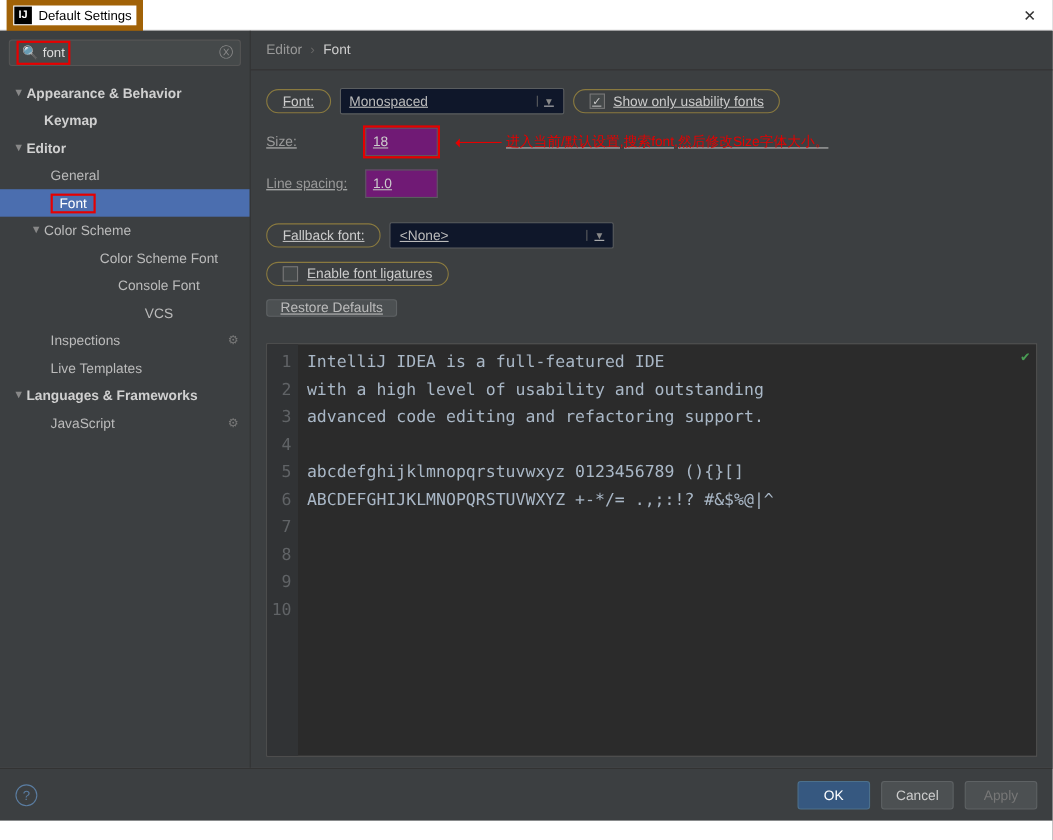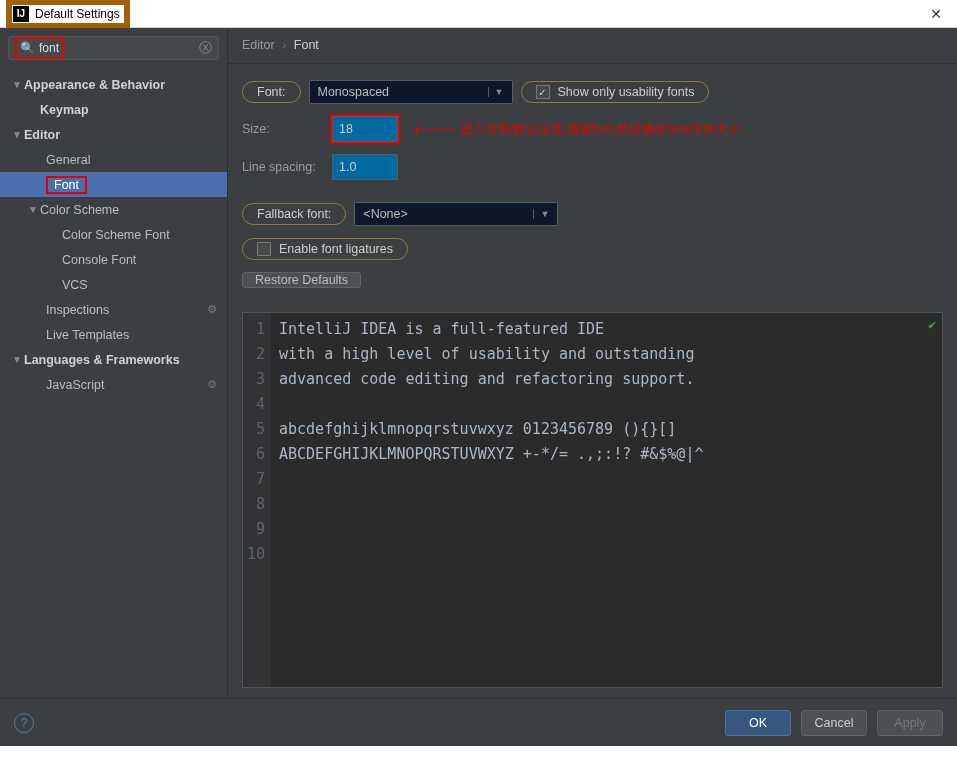--- a/index.html
+++ b/index.html
@@ -14,39 +14,39 @@
 .searchwrap { padding: 8px; }
 .searchbox { display: flex; align-items: center; background: #45494a; border: 1px solid #555; border-radius: 3px; height: 24px; padding: 0 6px; }
 .searchbox .mag { color: #aaa; margin-right: 4px; font-size: 12px; }
 .searchbox .term { flex: 1; color: #ddd; font-size: 12px; }
 .searchbox .clear { color: #888; font-size: 13px; cursor: pointer; }
 .redbox-search { border: 2px solid #e60000; display: inline-flex; align-items: center; padding: 0 3px; height: 22px; }
 .tree { flex: 1; overflow: auto; padding-top: 4px; }
 .tree-item { display: flex; align-items: center; height: 25px; padding-left: 12px; color: #bbb; cursor: pointer; font-size: 12.5px; }
 .tree-item.lvl1 { padding-left: 28px; }
 .tree-item.lvl2 { padding-left: 46px; }
-.tree-item.lvl3 { padding-left: 62px; }
+.tree-item.lvl3 { padding-left: 62px; justify-content: center; }
 .tree-item.bold { font-weight: 600; color: #d0d0d0; }
 .tree-item.selected { background: #4b6eaf; color: #fff; }
 .tree-item .arrow { width: 12px; display: inline-block; color: #888; font-size: 10px; }
 .tree-item .gear { margin-left: auto; margin-right: 10px; color: #777; font-size: 11px; }
 .tree-item.fontrow .label-wrap { border: 2px solid #e60000; padding: 0 6px; }
 .content { flex: 1; background: #3c3f41; display: flex; flex-direction: column; }
 .breadcrumb { height: 36px; padding: 10px 14px; color: #999; font-size: 12.5px; border-bottom: 1px solid #323232; }
 .breadcrumb .sep { color: #666; margin: 0 4px; }
 .breadcrumb .cur { color: #ccc; }
-.formarea { padding: 16px 14px 12px 14px; }
+.formarea { padding: 16px 14px 12px 14px; text-decoration: underline; }
 .frow { display: flex; align-items: center; margin-bottom: 12px; gap: 8px; }
 .flabel { width: 82px; color: #999; font-size: 12.5px; }
 .pill { border: 1px solid #8a7a3f; border-radius: 12px; padding: 3px 14px; color: #ccc; font-size: 12.5px; background: transparent; }
 .combo { display: flex; align-items: center; background: #0f172a; border: 1px solid #5a5d5f; border-radius: 2px; height: 24px; width: 204px; padding: 0 8px; color: #bbb; font-size: 12.5px; }
 .combo .caret { margin-left: auto; border-left: 1px solid #5a5d5f; padding-left: 6px; color: #888; font-size: 9px; }
 .checkwrap { border: 1px solid #8a7a3f; border-radius: 12px; padding: 3px 14px; display: flex; align-items: center; gap: 8px; color: #ccc; font-size: 12.5px; }
 .checkbox { width: 14px; height: 14px; border: 1px solid #777; background: #45494a; display: inline-flex; align-items: center; justify-content: center; color: #ccc; font-size: 10px; }
-.numinput { width: 66px; height: 22px; background: #0369a1; border: 1px solid #5a5d5f; padding: 12px 6px; color: #ccc; font-size: 12.5px; display: flex; align-items: center; }
+.numinput { width: 66px; height: 22px; background: #701a75; border: 1px solid #5a5d5f; padding: 12px 6px; color: #ccc; font-size: 12.5px; display: flex; align-items: center; }
 .numinput.redbox { outline: 2px solid #e60000; }
 .arrow-annot { color: #e60000; font-size: 12.5px; display: flex; align-items: center; margin-left: 10px; }
 .arrow-line { display: inline-block; width: 40px; height: 1px; background: #e60000; position: relative; margin-right: 4px; }
 .arrow-line::before { content: ""; position: absolute; left: -6px; top: -3px; border: 4px solid transparent; border-right-color: #e60000; }
 .btn-plain { background: #4c5052; border: 1px solid #5e6264; color: #bbb; padding: 0 12px; border-radius: 3px; font-size: 12.5px; cursor: pointer; }
 .preview { margin: 0 14px 10px 14px; flex: 1; background: #2b2b2b; border: 1px solid #555; display: flex; font-family: Consolas, monospace; font-size: 15px; position: relative; }
 .gutter { width: 28px; background: #313335; color: #606366; text-align: right; padding: 4px 6px 0 0; line-height: 25px; }
 .code { flex: 1; padding: 4px 8px 0 8px; color: #a9b7c6; line-height: 25px; white-space: pre; }
 .check-ic { position: absolute; top: 4px; right: 6px; color: #499c54; font-size: 13px; }
 .footer { height: 48px; background: #3c3f41; border-top: 1px solid #323232; display: flex; align-items: center; padding: 0 14px; gap: 10px; }

